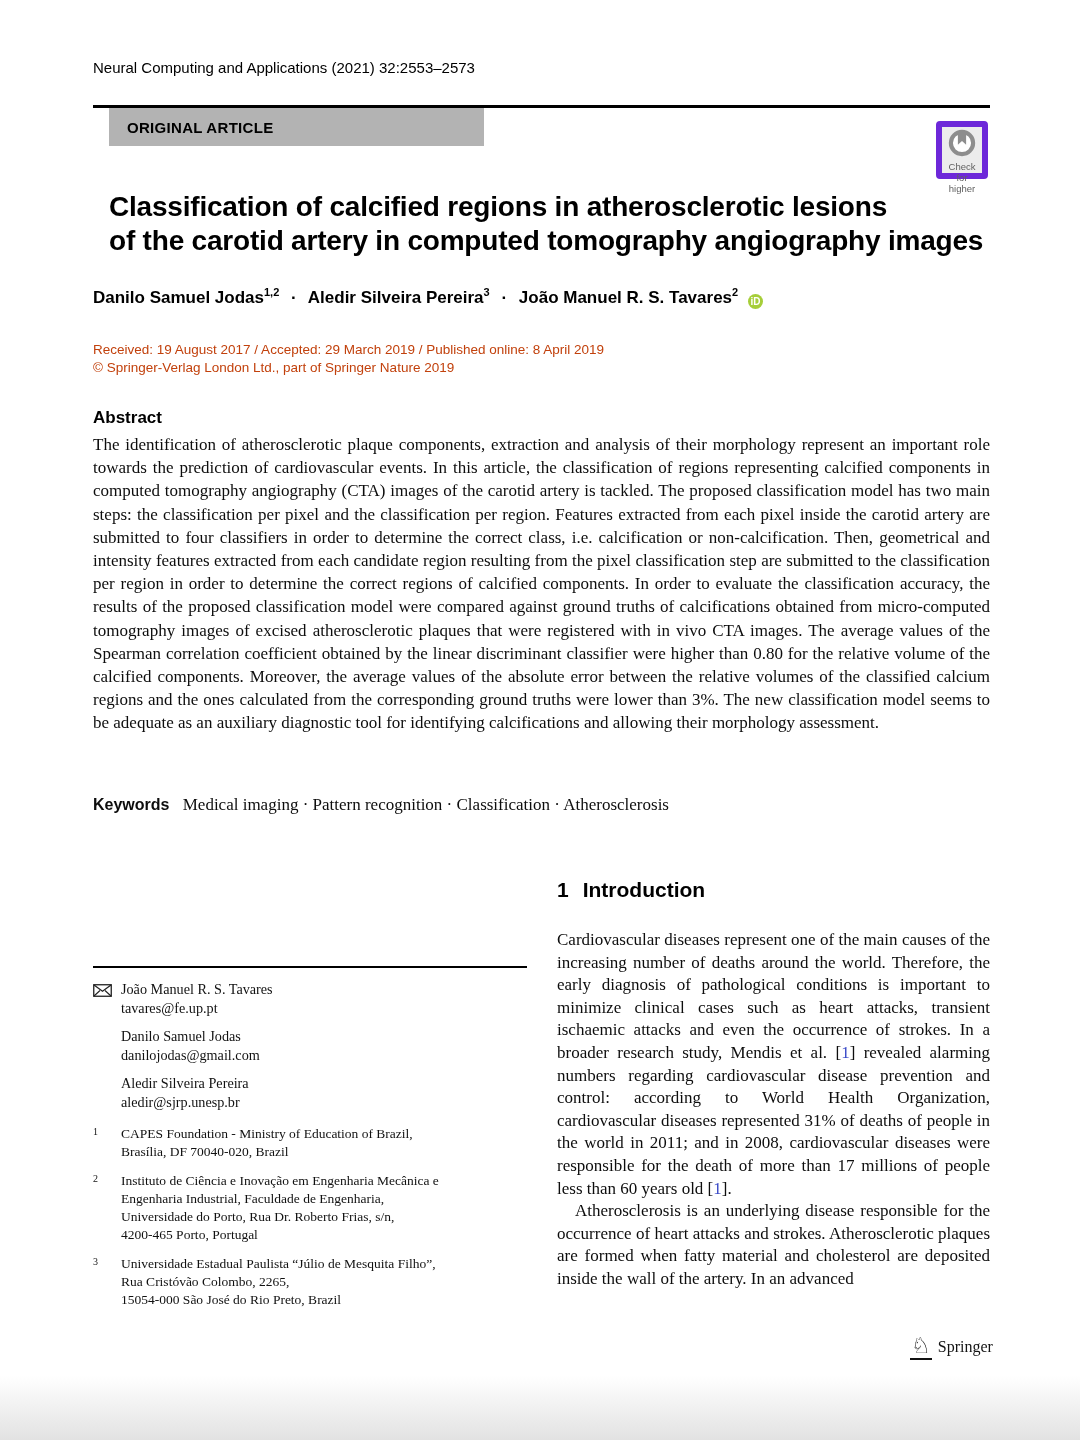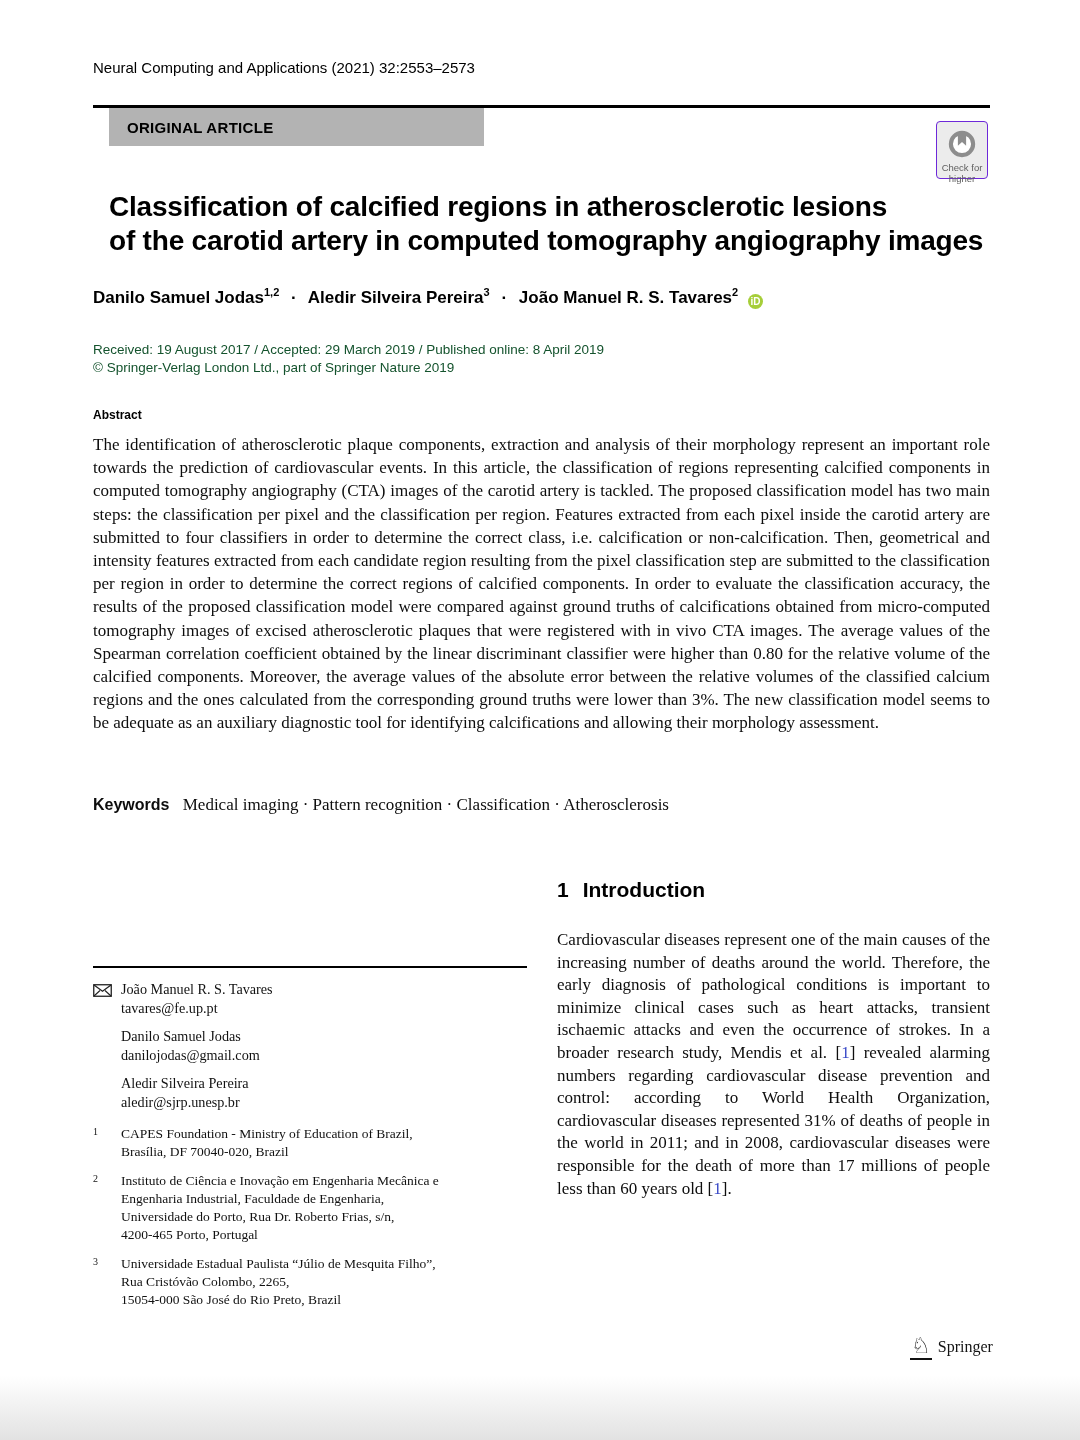--- a/index.html
+++ b/index.html
@@ -18,41 +18,41 @@
   .rule-black { position:absolute; left:93px; top:105px; width:897px; height:3px; background:#000; }
   .type-bar {
     position:absolute; left:93px; top:108px; width:375px; height:38px; background:#b3b3b3;
     display:flex; align-items:center; padding-left:18px;
     font-family:"Liberation Sans", sans-serif; font-weight:bold; font-size:15px; letter-spacing:.3px; color:#000;margin-left:16px;
   }
 
   
   .badge {
     position:absolute; left:936px; top:121px; width:52px; height:58px;
-    background:#ececec; border:1px solid #6d28d9; border-radius:4px;
-    display:flex; flex-direction:column; align-items:center; padding-top:8px;
+    background:#ececec; border:6px solid #6d28d9; border-radius:4px;
+    display:flex; flex-direction:column; align-items:center; padding-top:2px;
   }
   .badge-text { font-family:"Liberation Sans", sans-serif; font-size:9.5px; line-height:11px; color:#5f5f5f; text-align:center; }
 
   
   .title { position:absolute; left:93px; top:190px; width:897px;
     font-family:"Liberation Sans", sans-serif; font-weight:bold; font-size:28px; line-height:34px; color:#000; letter-spacing:-.2px;margin-left:16px; }
   .authors { position:absolute; left:93px; top:286px; width:897px;
     font-family:"Liberation Sans", sans-serif; font-weight:bold; font-size:17px; color:#000; }
   .authors sup { font-size:11px; }
   .author-sep { margin:0 7px; }
   .orcid {
     display:inline-block; width:15px; height:15px; border-radius:50%; background:#a6ce39;
     color:#fff; font-family:"Liberation Sans", sans-serif; font-weight:bold; font-size:10px;
     text-align:center; line-height:15px; vertical-align:-2px; margin-left:5px;
   }
-  .meta { position:absolute; left:93px; top:341px; font-family:"Liberation Sans", sans-serif; font-size:13.5px; line-height:17.5px; color:#14532d; }
-
-  
-  .abstract-h { position:absolute; left:93px; top:408px; font-family:"Liberation Sans", sans-serif; font-weight:bold; font-size:12px; color:#000; }
+  .meta { position:absolute; left:93px; top:341px; font-family:"Liberation Sans", sans-serif; font-size:13.5px; line-height:17.5px; color:#c2410c; }
+
+  
+  .abstract-h { position:absolute; left:93px; top:408px; font-family:"Liberation Sans", sans-serif; font-weight:bold; font-size:17px; color:#000; }
   .abstract-body { position:absolute; left:93px; top:433px; width:897px; font-size:17px; line-height:23.2px; text-align:justify; color:#0d0d0d; }
   .keywords { position:absolute; left:93px; top:795px; width:897px; font-size:17px; color:#0d0d0d; }
   .kw-h { font-family:"Liberation Sans", sans-serif; font-weight:bold; font-size:16px; margin-right:9px; }
 
   
   .left-col { position:absolute; left:93px; top:966px; width:434px; }
   .left-rule { width:434px; height:2px; background:#000; }
   .corr { margin-top:12px; }
   .corr-entry { display:flex; margin-bottom:10px; font-size:14.2px; line-height:18.5px; }
   .corr-icon-col { width:28px; flex:none; padding-top:3px; }
@@ -187,20 +187,21 @@
         </div>
       </div>
     </div>
   </div>
 
   <div class="right-col">
     <div class="intro-h">
       <span class="num">1</span><span>Introduction</span>
     </div>
     <p class="intro-p"><span>Cardiovascular diseases represent one of the main causes of the increasing number of deaths around the world. Therefore, the early diagnosis of pathological conditions is important to minimize clinical cases such as heart attacks, transient ischaemic attacks and even the occurrence of strokes. In a broader research study, Mendis et al. [</span><span class="cite">1</span><span>] revealed alarming numbers regarding cardiovascular disease prevention and control: according to World Health Organization, cardiovascular diseases represented 31% of deaths of people in the world in 2011; and in 2008, cardiovascular diseases were responsible for the death of more than 17 millions of people less than 60 years old [</span><span class="cite">1</span><span>].</span></p>
+    <p class="intro-p intro-p2">Atherosclerosis is an underlying disease responsible for the occurrence of heart attacks and strokes. Atherosclerotic plaques are formed when fatty material and cholesterol are deposited inside the wall of the artery. In an advanced</p>
   </div>
 
   <div class="footer-logo">
     <span class="knight">♘</span>
     <span class="publisher">Springer</span>
   </div>
 
 </div>
 
 </body></html>

